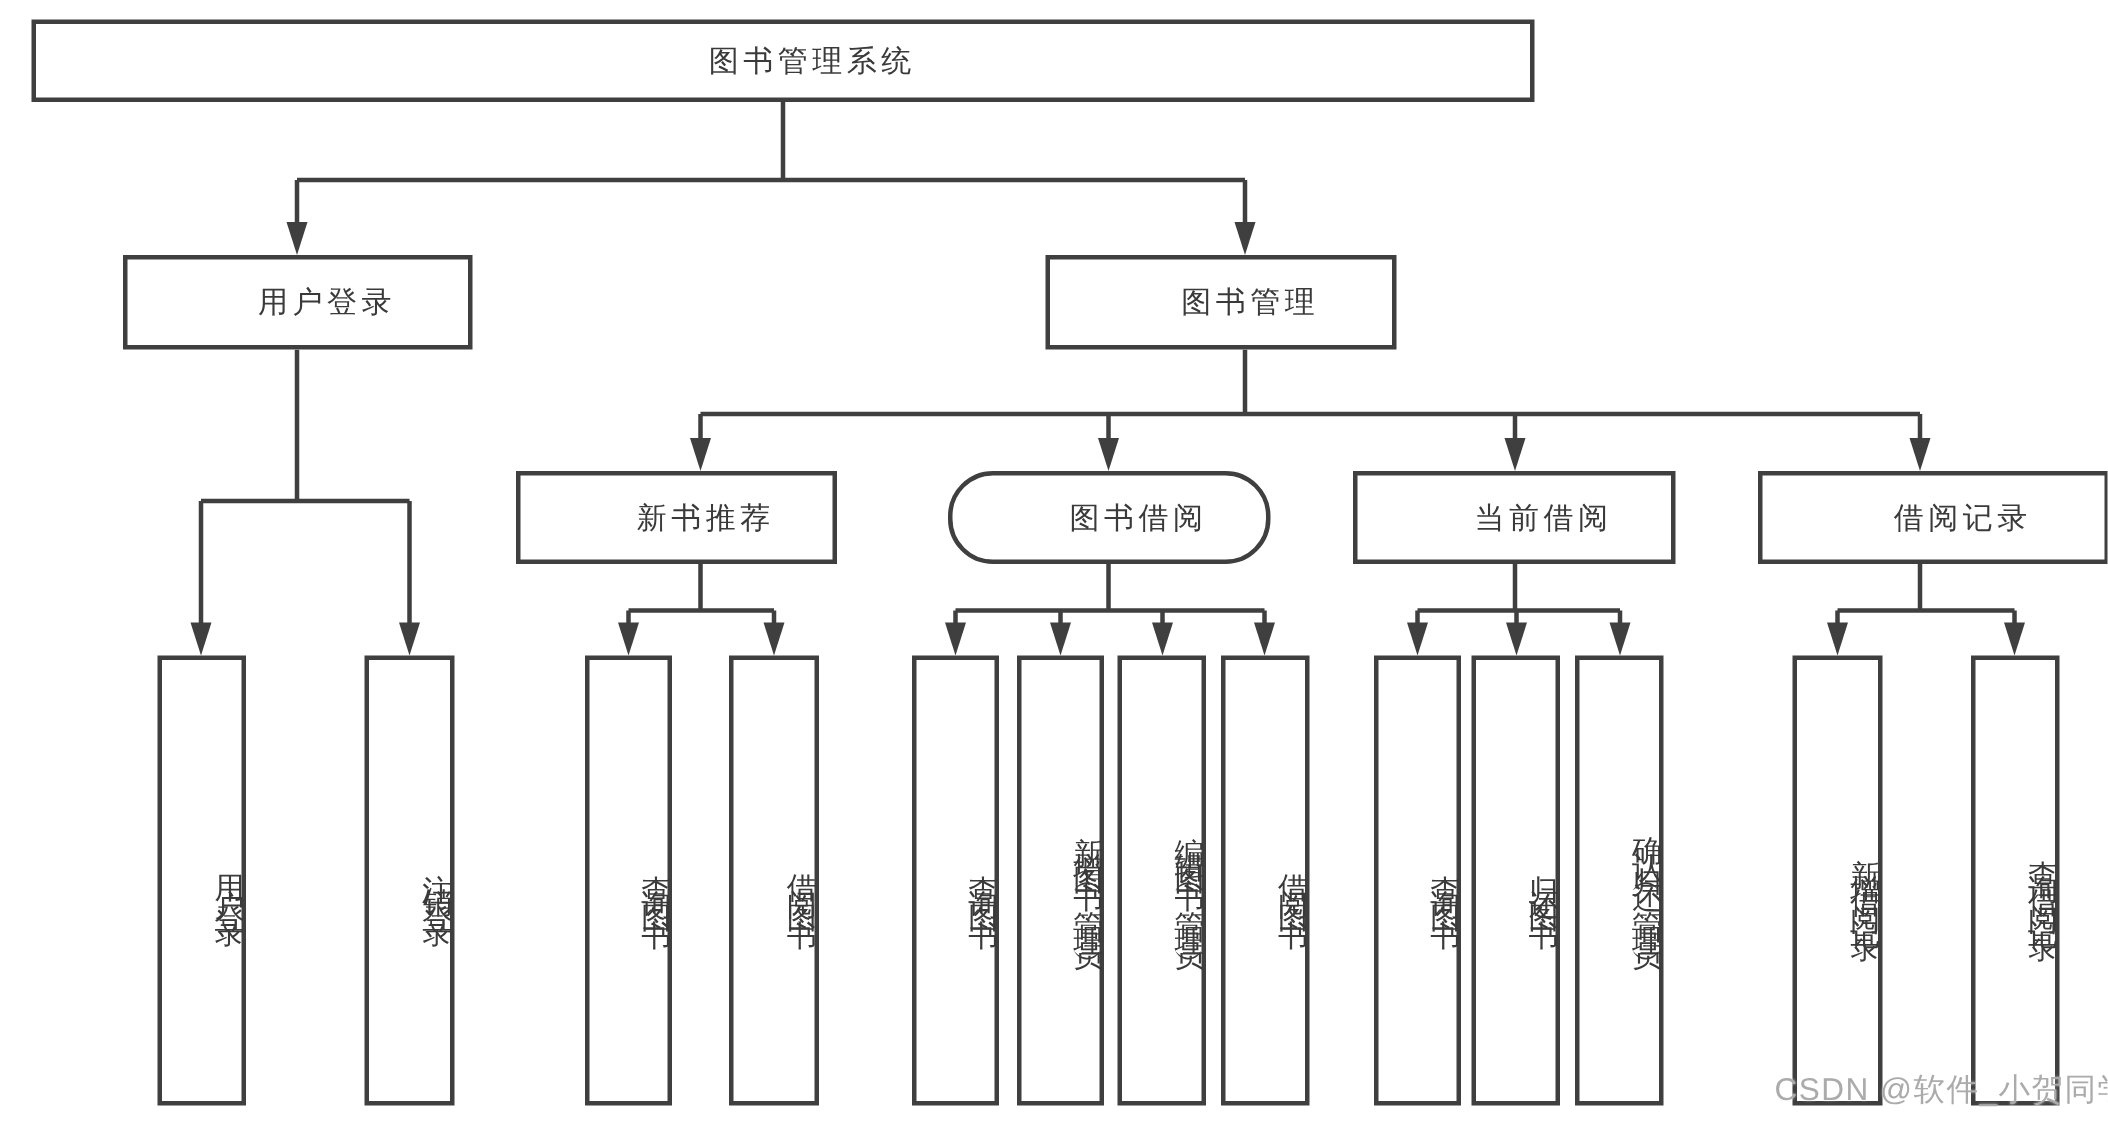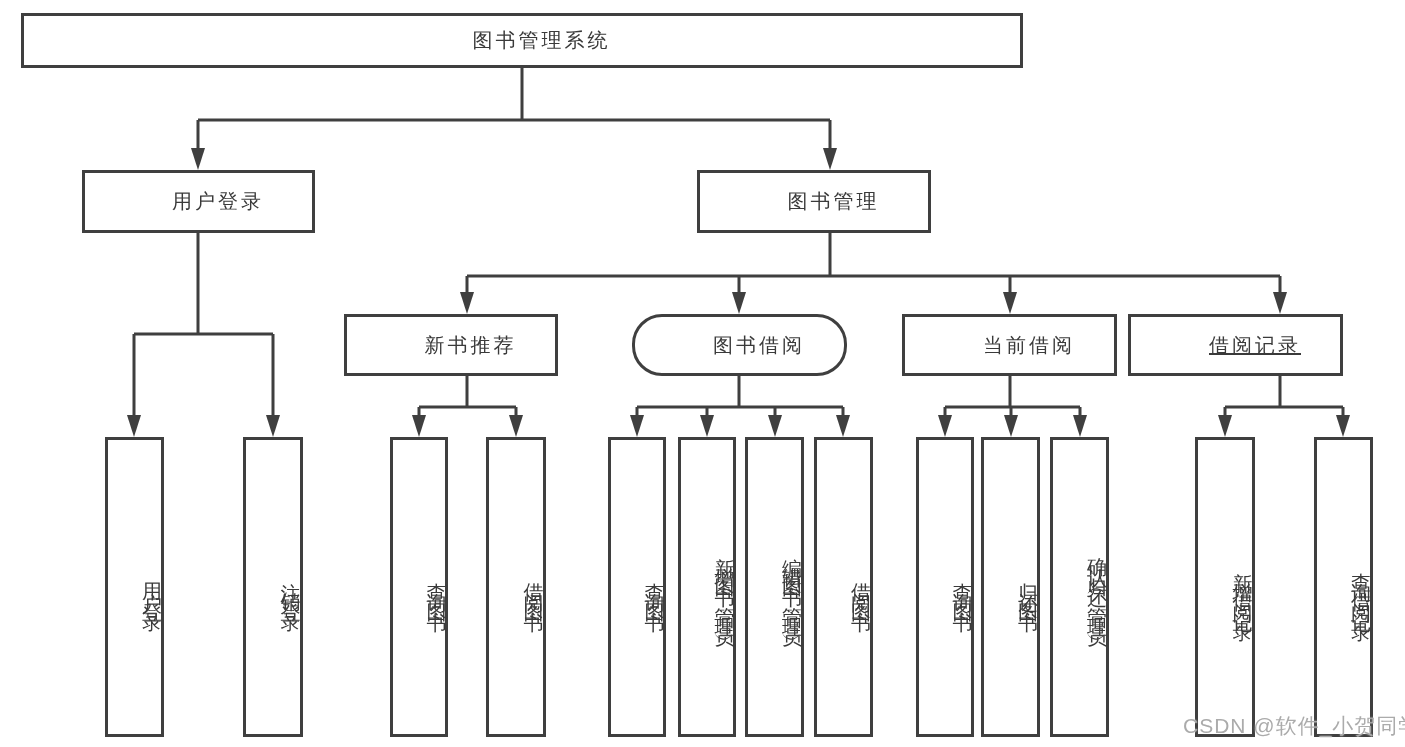--- a/index.html
+++ b/index.html
@@ -95,21 +95,21 @@
   </svg>
 
   <div class="node h" style="left:21px; top:13px; width:1002px; height:55px;">图书管理系统</div>
 
   <div class="node h" style="left:82px; top:170px; width:233px; height:63px;">用户登录</div>
   <div class="node h" style="left:697px; top:170px; width:234px; height:63px;">图书管理</div>
 
   <div class="node h" style="left:344px; top:314px; width:214px; height:62px;">新书推荐</div>
   <div class="node h" style="left:632px; top:314px; width:215px; height:62px;border-radius:30px;">图书借阅</div>
   <div class="node h" style="left:902px; top:314px; width:215px; height:62px;font-family:Liberation Mono, monospace;">当前借阅</div>
-  <div class="node h" style="left:1128px; top:314px; width:215px; height:62px;text-decoration:underline;">借阅记录</div>
+  <div class="node h" style="left:1172px; top:314px; width:234px; height:62px;">借阅记录</div>
 
   <div class="node v" style="left:105px; top:437px; width:59px; height:300px;">用户登录</div>
   <div class="node v" style="left:243px; top:437px; width:60px; height:300px;">注销登录</div>
 
   <div class="node v" style="left:390px; top:437px; width:58px; height:300px;">查询图书</div>
   <div class="node v" style="left:486px; top:437px; width:60px; height:300px;">借阅图书</div>
 
   <div class="node v" style="left:608px; top:437px; width:58px; height:300px;">查询图书</div>
   <div class="node v" style="left:678px; top:437px; width:58px; height:300px;">新增图书（管理员）</div>
   <div class="node v" style="left:745px; top:437px; width:59px; height:300px;">编辑图书（管理员）</div>

